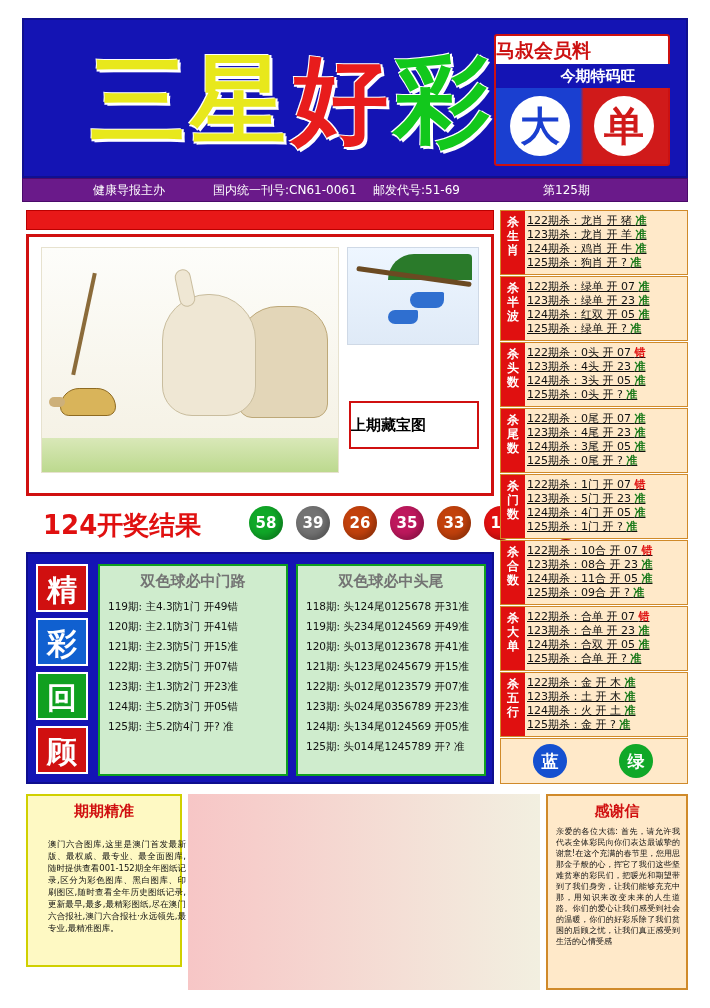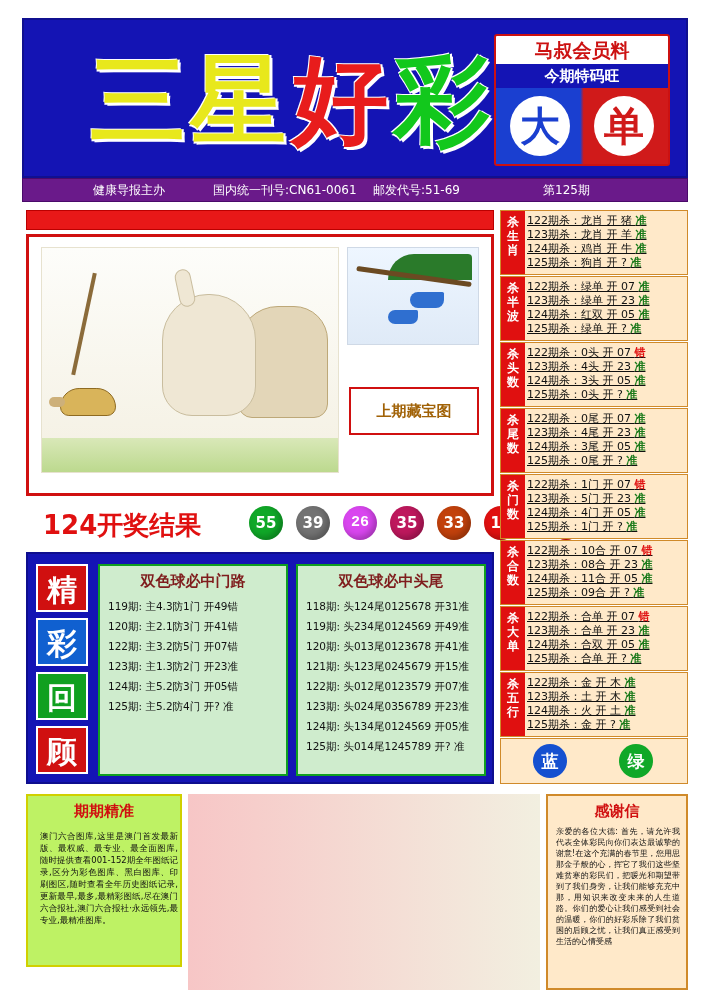--- a/index.html
+++ b/index.html
@@ -38,26 +38,26 @@
   .mh-ch.c2{left:100px;top:0px;color:#e8e81c;}
   .mh-ch.c3{left:202px;top:0px;color:#e81c1c;}
   .mh-ch.c4{left:304px;top:0px;color:#12c81c;}
   .mh-badge{
     position:absolute;right:16px;top:14px;width:176px;height:132px;
     background:#ffffff;border:2px solid #cc1111;box-sizing:border-box;
     border-radius:3px;
   }
   .badge-top{
     position:absolute;left:0;top:0;width:100%;height:28px;
-    color:#cc1111;font-size:19px;font-weight:bold;text-align:center;line-height:28px;
+    color:#cc1111;font-size:19px;font-weight:bold;text-align:left;line-height:28px;
   }
   .badge-mid{
     position:absolute;left:0;top:28px;width:100%;height:24px;
     background:#1414b4;color:#ffffff;font-size:15px;font-weight:bold;
-    text-align:center;line-height:24px;
+    text-align:center;line-height:24px;padding-left:16px;
   }
   .badge-bot{
     position:absolute;left:0;top:52px;width:100%;height:76px;
     background:linear-gradient(to right,#1a3fd0 0%,#1a3fd0 49%,#d01a1a 51%,#d01a1a 100%);
   }
   .badge-bot .bc{
     position:absolute;top:8px;width:60px;height:60px;border-radius:50%;
     background:#ffffff;color:#111;font-size:40px;font-weight:bold;
     text-align:center;line-height:60px;
   }
@@ -89,23 +89,23 @@
     position:absolute;left:12px;top:10px;width:296px;height:224px;
     background:linear-gradient(#fdfdfa,#f4f0e2);
     border:1px solid #e7e2cf;overflow:hidden;
   }
   .pic-right{
     position:absolute;right:12px;top:10px;width:130px;height:96px;
     background:linear-gradient(#eef6ff,#dfeaf7);
     border:1px solid #cfd9e6;overflow:hidden;
   }
   .pic-caption{
-    position:absolute;right:12px;top:150px;width:130px;height:48px;
+    position:absolute;right:12px;top:164px;width:130px;height:48px;
     border:2px solid #d01010;box-sizing:border-box;background:#fff;
-    color:#a16207;font-size:15px;font-weight:bold;text-align:center;line-height:44px;
+    color:#000000;font-size:15px;font-weight:bold;line-height:44px;
   }
   
   .turtle{position:absolute;left:18px;top:140px;width:54px;height:26px;background:#d9b45a;border-radius:26px 26px 12px 12px;border:1px solid #8e6a21;}
   .turtle:after{content:"";position:absolute;left:-12px;top:8px;width:16px;height:10px;background:#cdb07a;border-radius:6px;}
   .rabbit{position:absolute;left:120px;top:46px;width:92px;height:120px;background:#efe7d4;border-radius:46px 46px 30px 30px;border:1px solid #c9bd9e;}
   .rabbit:before{content:"";position:absolute;left:14px;top:-26px;width:14px;height:36px;background:#efe7d4;border:1px solid #c9bd9e;border-radius:8px;transform:rotate(-12deg);}
   .rock{position:absolute;left:196px;top:58px;width:88px;height:110px;background:#e3d6b8;border-radius:40px 34px 14px 14px;border:1px solid #bda878;}
   .branch{position:absolute;left:40px;top:24px;width:4px;height:104px;background:#8b6b3a;transform:rotate(12deg);}
   .grass{position:absolute;left:0;bottom:0;width:100%;height:34px;background:linear-gradient(#d9e8b8,#bcd98e);}
   .bird{position:absolute;left:62px;top:44px;width:34px;height:16px;background:#2f6fd0;border-radius:10px 2px 10px 10px;}
@@ -147,21 +147,21 @@
   .jcgh .j3{top:162px;background:#d01010;}
 
   .tbl{
     position:absolute;top:10px;width:190px;height:212px;
     background:#cfeccd;border:2px solid #10a020;box-sizing:border-box;
   }
   .tbl.t1{left:70px;}
   .tbl.t2{left:268px;}
   .tbl h4{
     margin:0;position:absolute;left:0;top:6px;width:100%;
-    text-align:center;font-size:15px;font-weight:bold;color:#7f1d1d;
+    text-align:center;font-size:15px;font-weight:bold;color:#737373;
   }
   .tbl ul{list-style:none;margin:0;padding:0;position:absolute;left:8px;top:30px;width:176px;}
   .tbl li{font-size:10.5px;color:#111;line-height:20px;white-space:nowrap;}
 
   
   .rightcol{
     position:absolute;left:500px;top:210px;width:188px;height:574px;
   }
   .killblk{
     position:absolute;left:0;width:188px;
@@ -185,28 +185,28 @@
   .bgbox .cir{
     position:absolute;top:5px;width:34px;height:34px;border-radius:50%;
     color:#ffffff;font-size:17px;font-weight:bold;text-align:center;line-height:34px;
   }
   .bgbox .cir.b{left:32px;background:#1550d0;}
   .bgbox .cir.g{left:118px;background:#10a828;}
 
   
   .foot-left{
     position:absolute;left:26px;top:794px;width:156px;height:173px;
-    background:#bef264;border:2px solid #d0d000;box-sizing:border-box;
+    background:#fef9c3;border:2px solid #d0d000;box-sizing:border-box;
   }
   .foot-left h5{
     margin:0;position:absolute;left:0;top:6px;width:100%;text-align:center;
     font-size:15px;font-weight:bold;color:#d01010;
   }
   .foot-left p{
-    margin:4px;position:absolute;left:8px;top:30px;width:138px;
+    margin:12px;position:absolute;left:8px;top:30px;width:138px;
     font-size:8.5px;line-height:12px;color:#111;text-align:justify;
   }
   .foot-mid{
     position:absolute;left:188px;top:794px;width:352px;height:196px;
     background:linear-gradient(to right,#f7c6c6,#f2efe0);
   }
   .foot-right{
     position:absolute;left:546px;top:794px;width:142px;height:196px;
     background:#ffe9c9;border:2px solid #d08a2a;box-sizing:border-box;
   }
@@ -262,42 +262,43 @@
       <div class="hill"></div>
       <div class="limb"></div>
       <div class="bird"></div>
       <div class="bird2"></div>
     </div>
     <div class="pic-caption">上期藏宝图</div>
   </div>
 
   <div class="draw">
     <div class="draw-title">124开奖结果</div>
-    <div class="ball" id="b0" style="left: 208px; background: rgb(16, 168, 40);">55</div>
+    <div class="ball" id="b0" style="left: 208px; background: rgb(16, 168, 40);">58</div>
     <div class="ball" id="b1" style="left: 255px; background: #737373;">39</div>
-    <div class="ball" id="b2" style="left: 302px; background: #d946ef; font-family: Liberation Mono, monospace;">26</div>
+    <div class="ball" id="b2" style="left: 302px; background: #c2410c;">26</div>
     <div class="ball" id="b3" style="left: 349px; background: #be185d;">35</div>
     <div class="ball" id="b4" style="left: 396px; background: #c2410c;">33</div>
     <div class="ball" id="b5" style="left: 443px; background: rgb(224, 16, 16);">19</div>
     <div class="plus" id="plussign" style="left: 484px;">+</div>
     <div class="ball" id="bsp" style="left: 508px; background: rgb(224, 16, 16);">05</div>
   </div>
 
   <div class="bluepanel">
     <div class="jcgh">
       <div class="j0">精</div>
       <div class="j1">彩</div>
       <div class="j2">回</div>
       <div class="j3">顾</div>
     </div>
     <div class="tbl t1">
       <h4>双色球必中门路</h4>
       <ul id="tbl0">
           <li>119期: 主4.3防1门 开49错</li>
           <li>120期: 主2.1防3门 开41错</li>
+          <li>121期: 主2.3防5门 开15准</li>
           <li>122期: 主3.2防5门 开07错</li>
           <li>123期: 主1.3防2门 开23准</li>
           <li>124期: 主5.2防3门 开05错</li>
           <li>125期: 主5.2防4门 开? 准</li>
         </ul>
     </div>
     <div class="tbl t2">
       <h4>双色球必中头尾</h4>
       <ul id="tbl1">
           <li>118期: 头124尾0125678 开31准</li>

